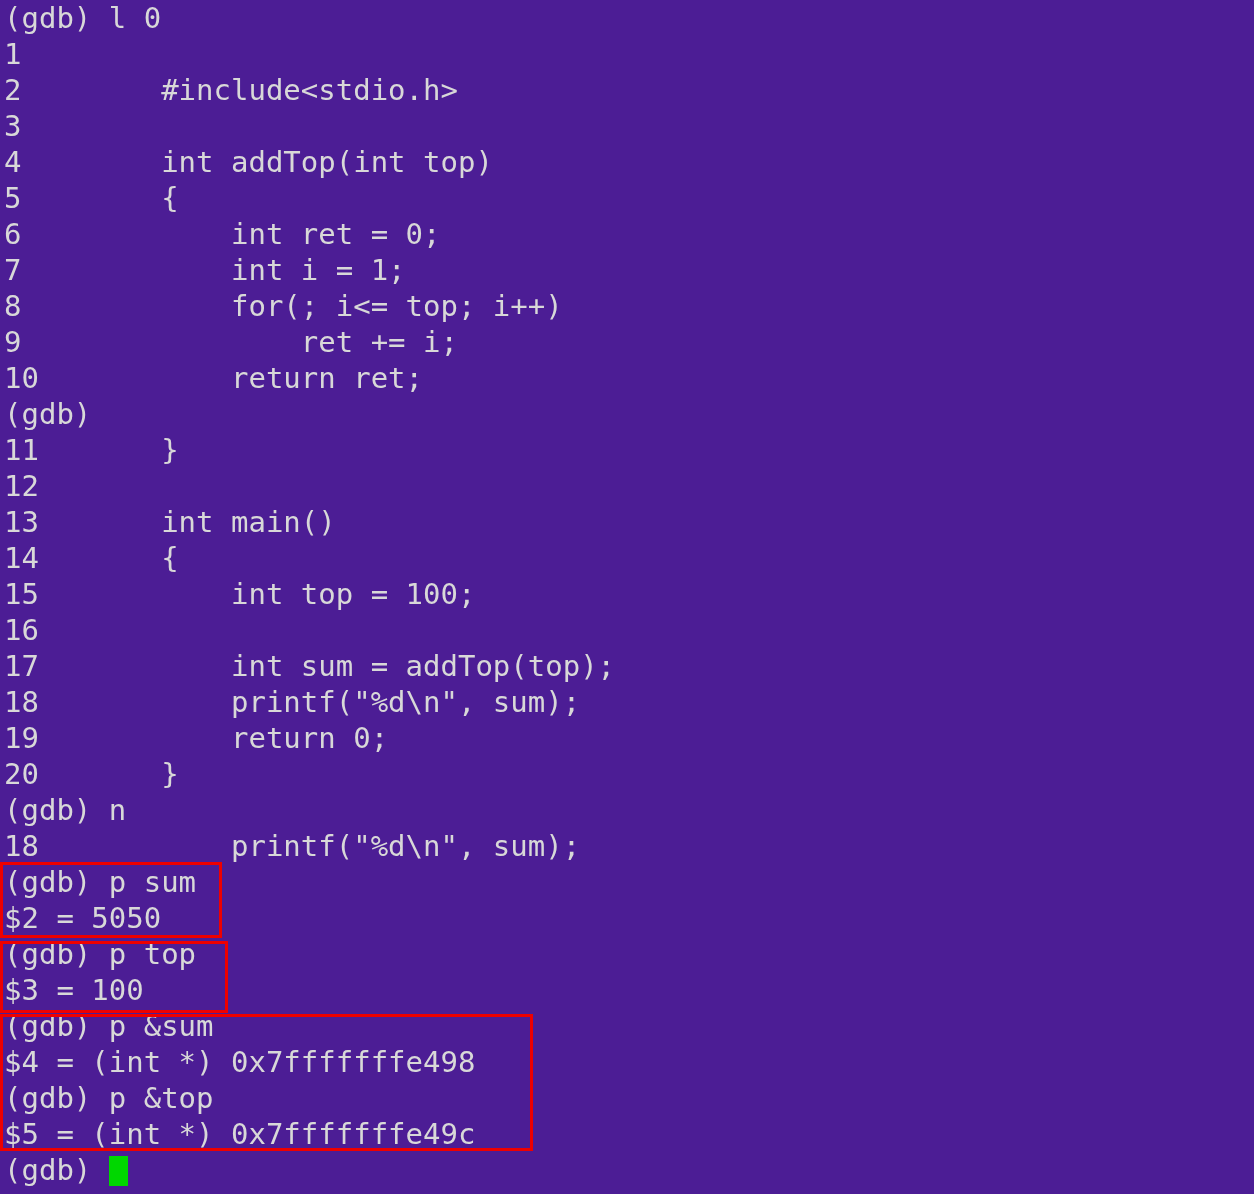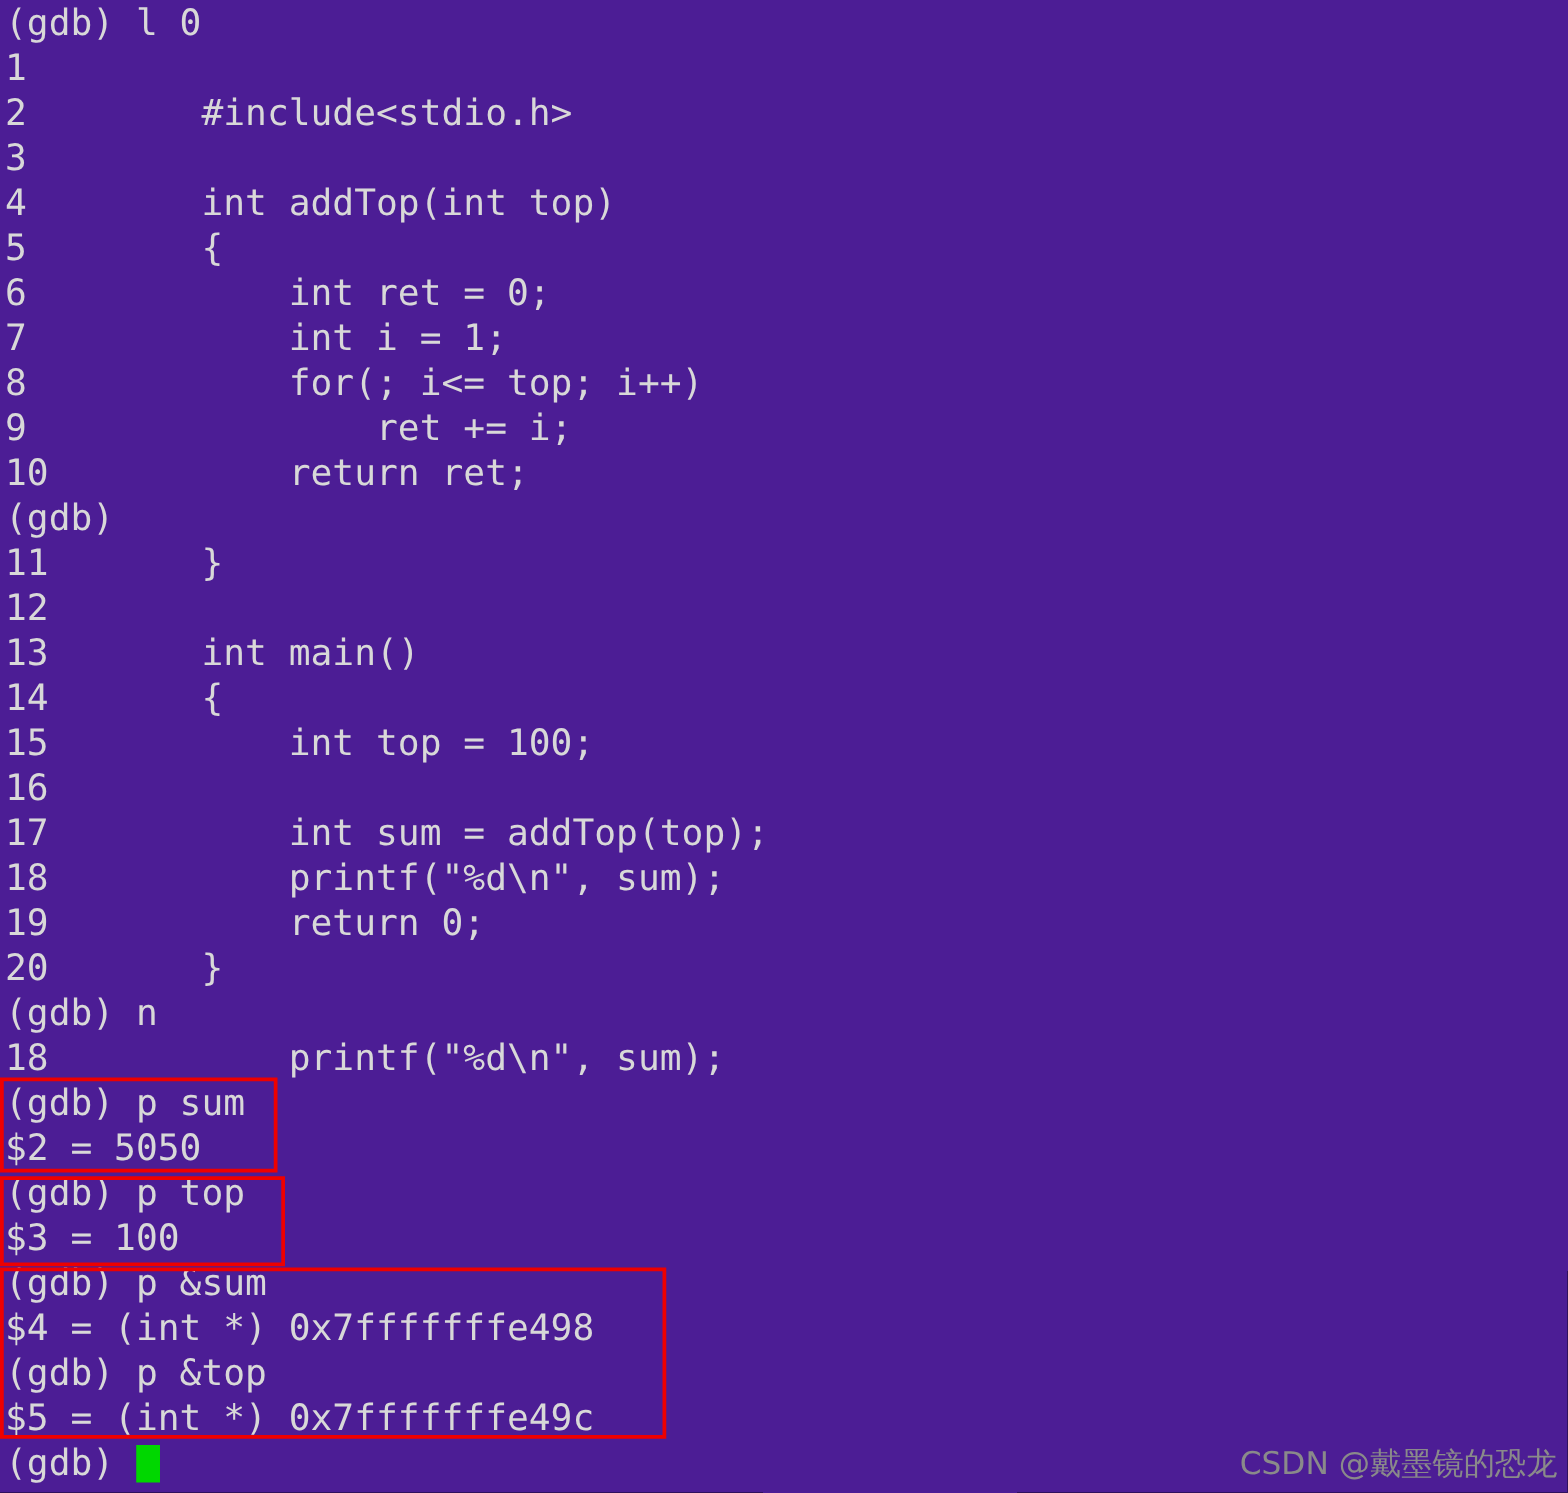--- a/index.html
+++ b/index.html
@@ -69,15 +69,14 @@
 <body>
 
 <div id="terminal" style="background: #4c1d95; color: rgb(216, 216, 216);">
 
   <div id="lines"><div class="trow">(gdb) l 0</div><div class="trow">1</div><div class="trow">2        #include&lt;stdio.h&gt;</div><div class="trow">3</div><div class="trow">4        int addTop(int top)</div><div class="trow">5        {</div><div class="trow">6            int ret = 0;</div><div class="trow">7            int i = 1;</div><div class="trow">8            for(; i&lt;= top; i++)</div><div class="trow">9                ret += i;</div><div class="trow">10           return ret;</div><div class="trow">(gdb)</div><div class="trow">11       }</div><div class="trow">12</div><div class="trow">13       int main()</div><div class="trow">14       {</div><div class="trow">15           int top = 100;</div><div class="trow">16</div><div class="trow">17           int sum = addTop(top);</div><div class="trow">18           printf("%d\n", sum);</div><div class="trow">19           return 0;</div><div class="trow">20       }</div><div class="trow">(gdb) n</div><div class="trow">18           printf("%d\n", sum);</div><div class="trow">(gdb) p sum</div><div class="trow">$2 = 5050</div><div class="trow">(gdb) p top</div><div class="trow">$3 = 100</div><div class="trow">(gdb) p &amp;sum</div><div class="trow">$4 = (int *) 0x7fffffffe498</div><div class="trow">(gdb) p &amp;top</div><div class="trow">$5 = (int *) 0x7fffffffe49c</div><div class="trow">(gdb) <span class="cursor" style="background: rgb(0, 215, 0);"></span></div></div>
 
   <div class="hl-box" style="left: 0px; top: 862px; width: 222px; height: 76px; border-color: rgb(238, 0, 0);"></div>
   <div class="hl-box" style="left: 0px; top: 941px; width: 228px; height: 72px; border-color: rgb(238, 0, 0);"></div>
   <div class="hl-box" style="left: 0px; top: 1014px; width: 533px; height: 137px; border-color: rgb(238, 0, 0);"></div>
 
-  <div id="watermark" style="color: rgb(138, 138, 138);">CSDN @戴墨镜的恐龙</div>
 
 </div>
 
 </body></html>

